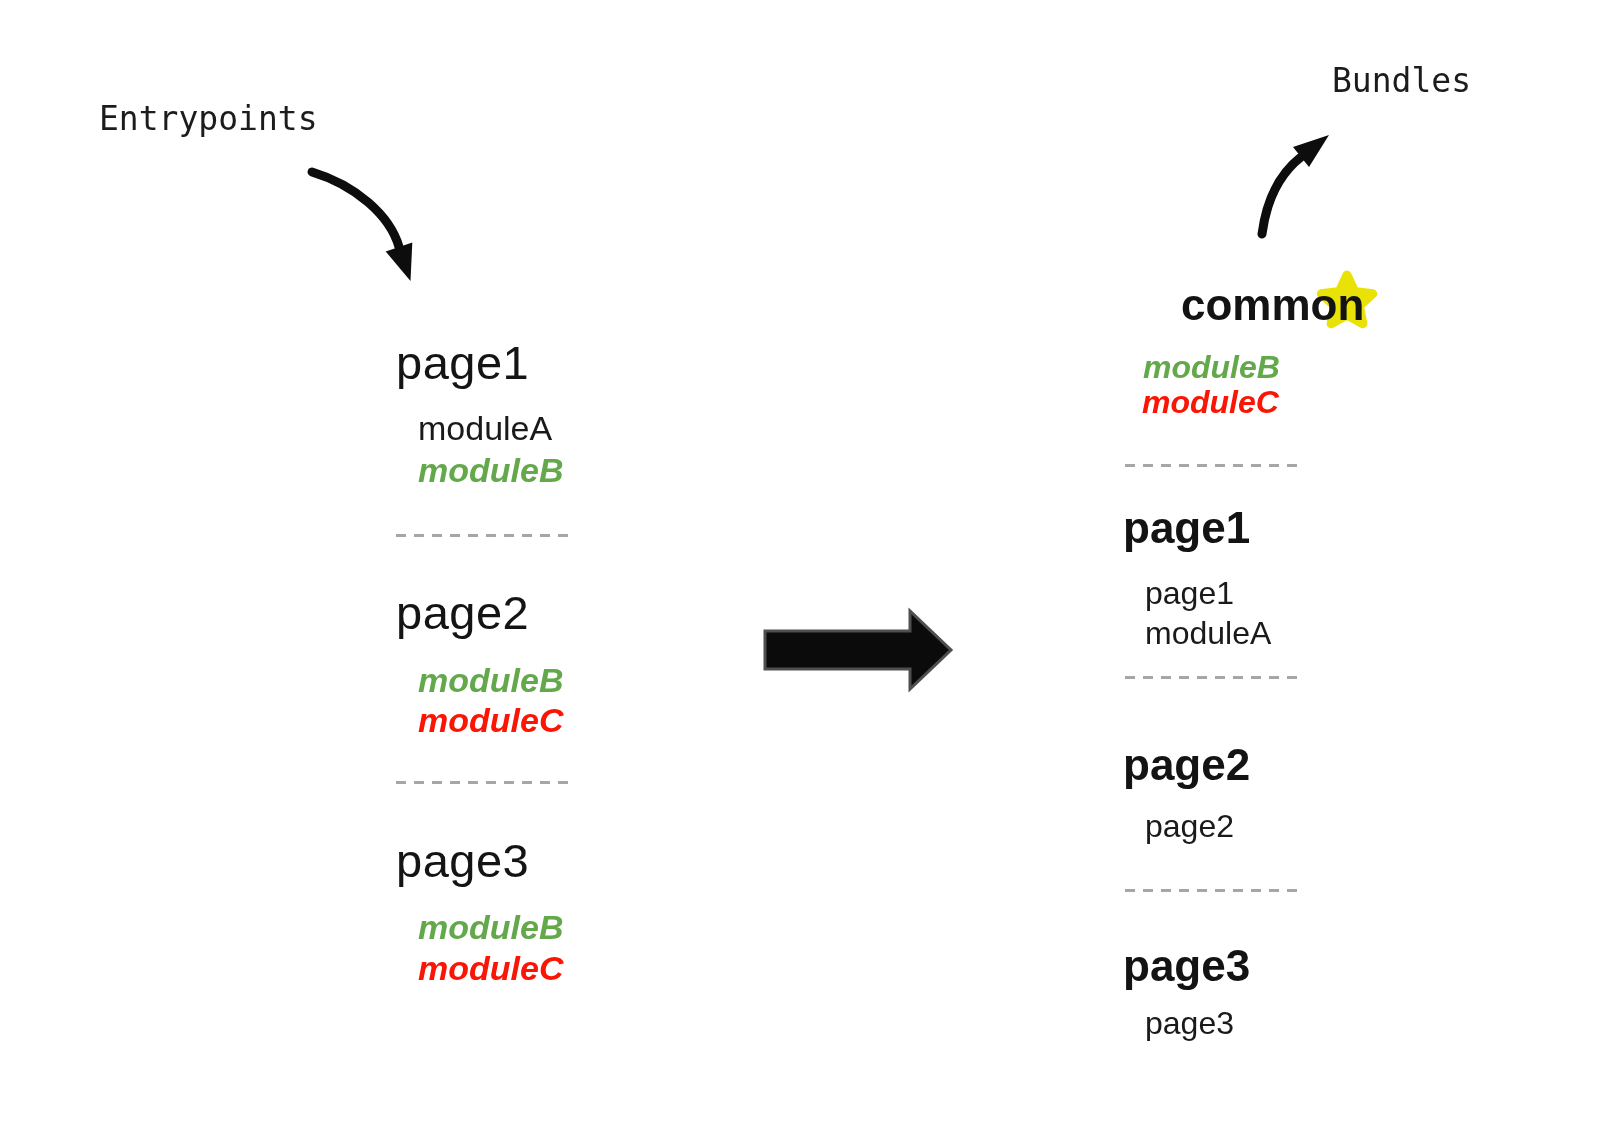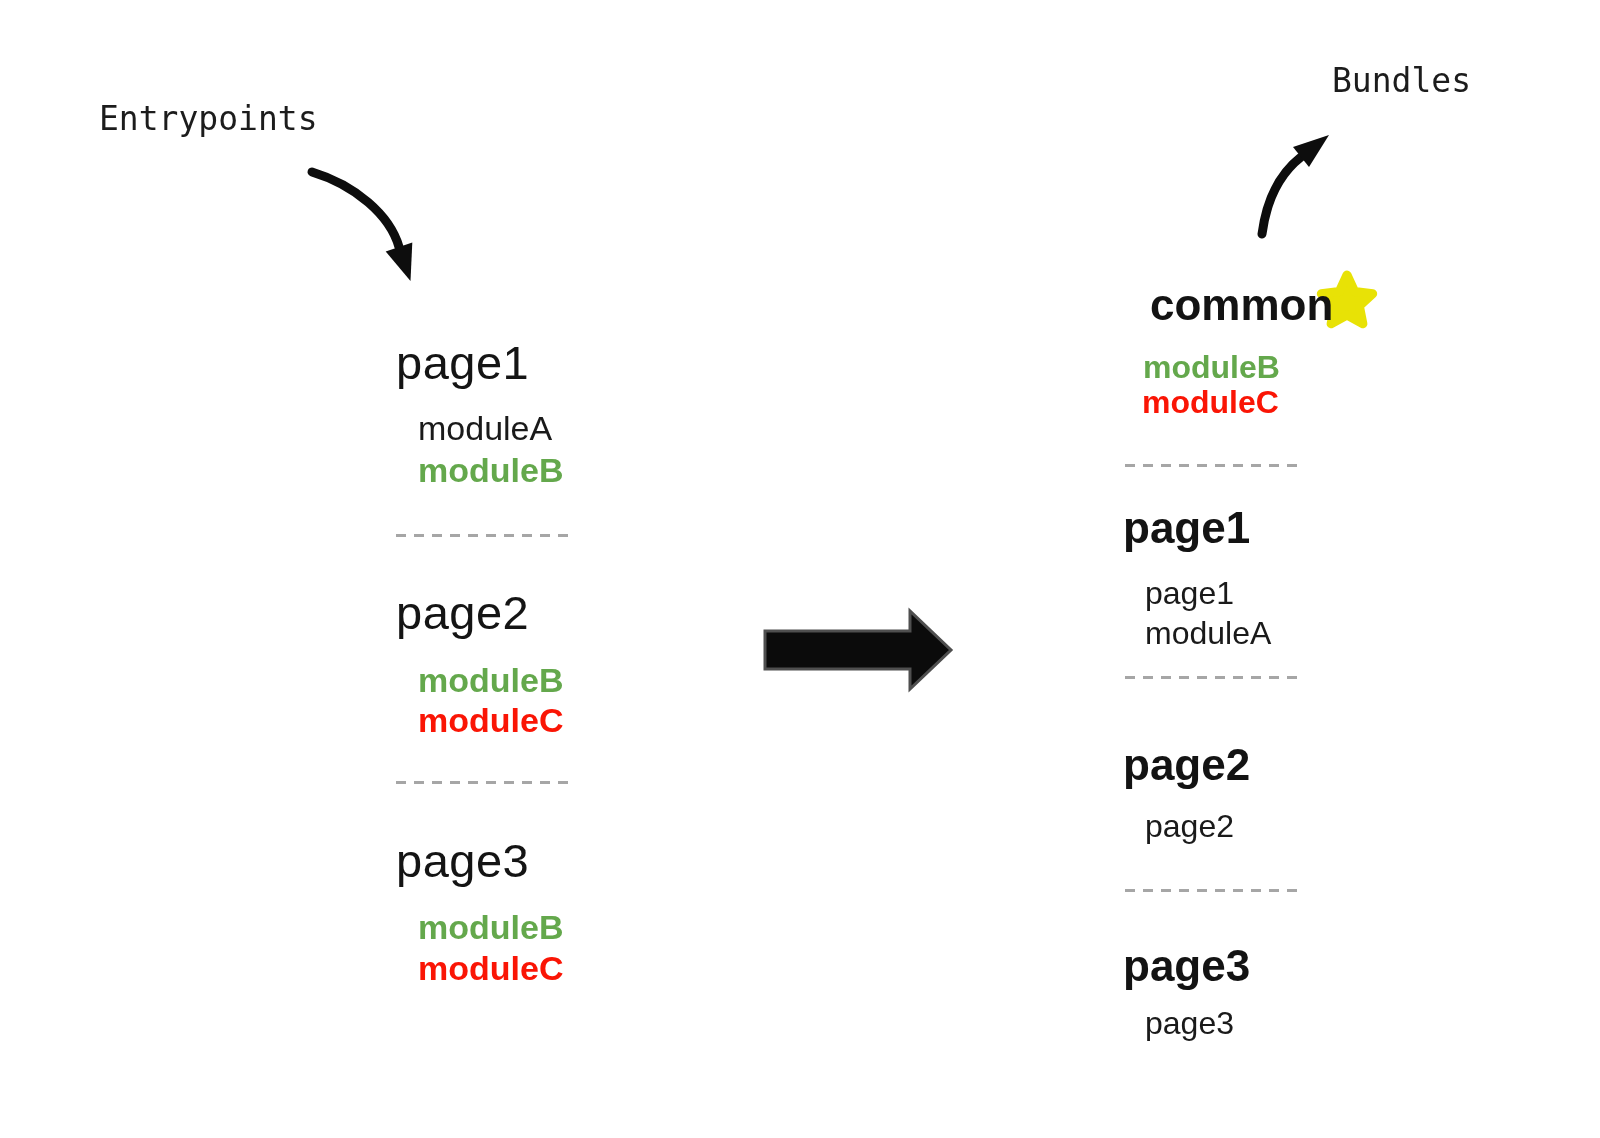--- a/index.html
+++ b/index.html
@@ -6,21 +6,21 @@
   .canvas{
     position:relative;width:1600px;height:1138px;background:#ffffff;overflow:hidden;
     font-family:"Liberation Sans", sans-serif;color:var(--ink,#111);
   }
   .abs{position:absolute;white-space:nowrap;line-height:1;}
   .mono-label{font-family:"DejaVu Sans Mono", monospace;font-size:33px;color:#1c1c1c;}
   .ep-heading{font-size:47px;font-weight:400;color:#141414;letter-spacing:0.5px;}
   .bundle-heading{font-size:44px;font-weight:700;color:#131313;}
   .module{font-size:34px;color:#1a1a1a;}
   .module-sm{font-size:32px;color:#1a1a1a;}
-  .bold{font-weight:700;}
+  .bold{font-weight:700;font-style:italic;}
   .green{color:var(--green,#64a84c);}
   .red{color:var(--red,#fa1505);text-align:center;}
   .dash{
     position:absolute;height:3px;
     background:repeating-linear-gradient(90deg, var(--dash,#a6a6a6) 0 10px, transparent 10px 18px);
   }
   svg.overlay{position:absolute;left:0;top:0;pointer-events:none;}
 </style>
 </head>
 <body>
@@ -56,21 +56,21 @@
   <div class="abs ep-heading" style="left:396px;top:589px;">page2</div>
   <div class="abs module bold green" style="left:418px;top:663px;">moduleB</div>
   <div class="abs module bold red" style="left:418px;top:703px;">moduleC</div>
 
   <div class="dash" style="left:396px;top:781px;width:174px;"></div>
 
   <div class="abs ep-heading" style="left:396px;top:837px;">page3</div>
   <div class="abs module bold green" style="left:418px;top:910px;">moduleB</div>
   <div class="abs module bold red" style="left:418px;top:951px;">moduleC</div>
 
-  <div class="abs bundle-heading" style="left:1150px;top:283px;">common</div>
+  <div class="abs bundle-heading" style="left:1181px;top:283px;">common</div>
   <div class="abs module-sm bold green" style="left:1143px;top:351px;">moduleB</div>
   <div class="abs module-sm bold red" style="left:1142px;top:386px;">moduleC</div>
 
   <div class="dash" style="left:1125px;top:464px;width:180px;"></div>
 
   <div class="abs bundle-heading" style="left:1123px;top:506px;">page1</div>
   <div class="abs module-sm" style="left:1145px;top:577px;">page1</div>
   <div class="abs module-sm" style="left:1145px;top:617px;">moduleA</div>
 
   <div class="dash" style="left:1125px;top:676px;width:180px;"></div>

